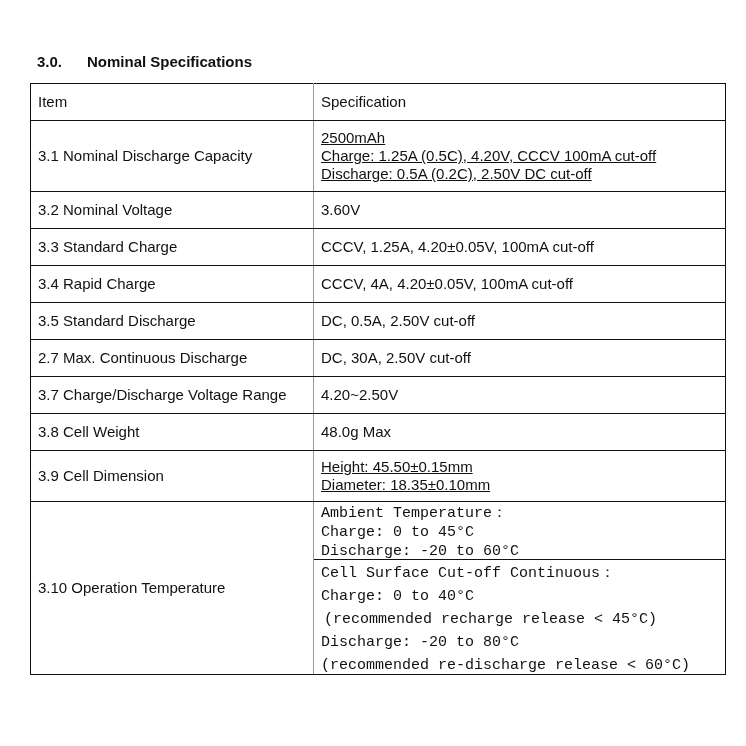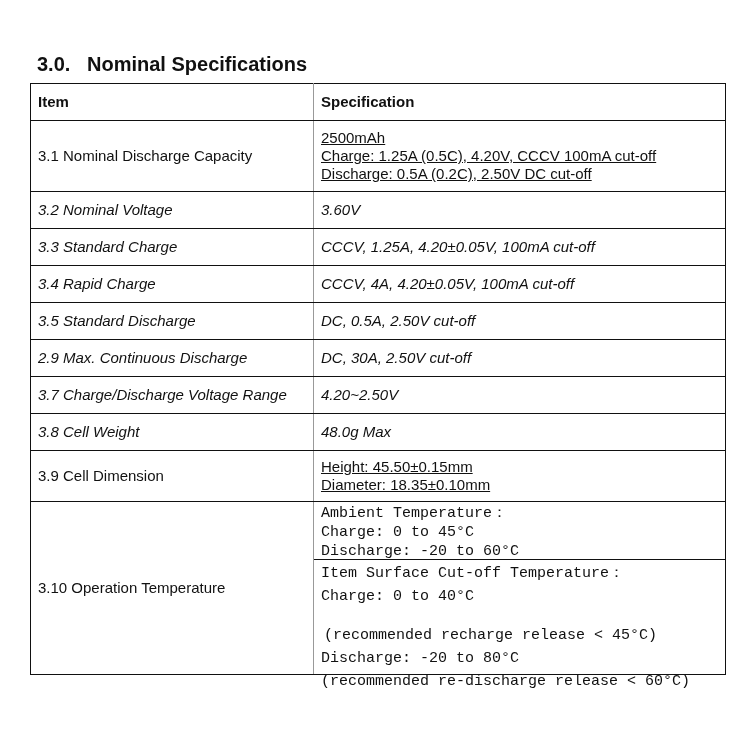--- a/index.html
+++ b/index.html
@@ -12,21 +12,21 @@
       height: 746px;
       position: relative;
       overflow: hidden;
       font-family: "Liberation Sans", sans-serif;
       color: #111111;
     }
     .section-title {
       position: absolute;
       left: 37px;
       top: 53px;
-      font-size: 20px;
+      font-size: 15px;
       font-weight: bold;
       color: #111;
       white-space: nowrap;
     }
     .section-title .num {
       display: inline-block;
       width: 50px;
     }
     .spec-table {
       position: absolute;
@@ -47,41 +47,41 @@
     }
     .spec-table .col-item {
       width: 275px;
       border-left: 1.5px solid #111;
       border-right: 1.5px solid #999;
     }
     .spec-table .col-spec {
       border-right: 1.5px solid #111;
     }
     .spec-table th {
-      font-weight: bold;
+      font-weight: normal;
       height: 36px;
     }
-    .row-h1 td { height: 36px; font-style: italic; }
+    .row-h1 td { height: 36px; }
     .row-h3 td { height: 70px; }
     .row-h2 td { height: 50px; }
     .spec-lines div { line-height: 18px; text-decoration: underline; }
     .temp-cell { padding: 0 !important; }
     .temp-block {
       padding: 2px 0 0 7px;
       font-family: Liberation Mono, monospace;
     }
     .temp-block.ambient {
       height: 58px;
       border-bottom: 1.5px solid #111;
       box-sizing: border-box;
     }
     .temp-block.ambient div { line-height: 19px; }
     .temp-block.surface { height: 114px; box-sizing: border-box; }
     .temp-block.surface div { line-height: 23px; }
-    .indent { padding-left: 3px; margin-top: 16px; }
+    .indent { padding-left: 3px; }
   </style>
 </head>
 <body>
 
 <div class="section-title">
   <span class="num">3.0.</span><span>Nominal Specifications</span>
 </div>
 
 <table class="spec-table">
   <tbody>
@@ -113,21 +113,21 @@
     <td class="col-item">3.4 Rapid Charge</td>
     <td class="col-spec">CCCV, 4A, 4.20±0.05V, 100mA cut-off</td>
   </tr>
 
   <tr class="row-h1">
     <td class="col-item">3.5 Standard Discharge</td>
     <td class="col-spec">DC, 0.5A, 2.50V cut-off</td>
   </tr>
 
   <tr class="row-h1">
-    <td class="col-item">2.9 Max. Continuous Discharge</td>
+    <td class="col-item">2.7 Max. Continuous Discharge</td>
     <td class="col-spec">DC, 30A, 2.50V cut-off</td>
   </tr>
 
   <tr class="row-h1">
     <td class="col-item">3.7 Charge/Discharge Voltage Range</td>
     <td class="col-spec">4.20~2.50V</td>
   </tr>
 
   <tr class="row-h1">
     <td class="col-item">3.8 Cell Weight</td>
@@ -144,21 +144,21 @@
 
   <tr>
     <td class="col-item">3.10 Operation Temperature</td>
     <td class="col-spec temp-cell">
       <div class="temp-block ambient">
         <div>Ambient Temperature：</div>
         <div>Charge: 0 to 45°C</div>
         <div>Discharge: -20 to 60°C</div>
       </div>
       <div class="temp-block surface">
-        <div>Item Surface Cut-off Temperature：</div>
+        <div>Cell Surface Cut-off Continuous：</div>
         <div>Charge: 0 to 40°C</div>
         <div class="indent"> (recommended recharge release &lt; 45°C)</div>
         <div>Discharge: -20 to 80°C</div>
         <div>(recommended re-discharge release &lt; 60°C)</div>
       </div>
     </td>
   </tr>
 </tbody>
   </table>
 

